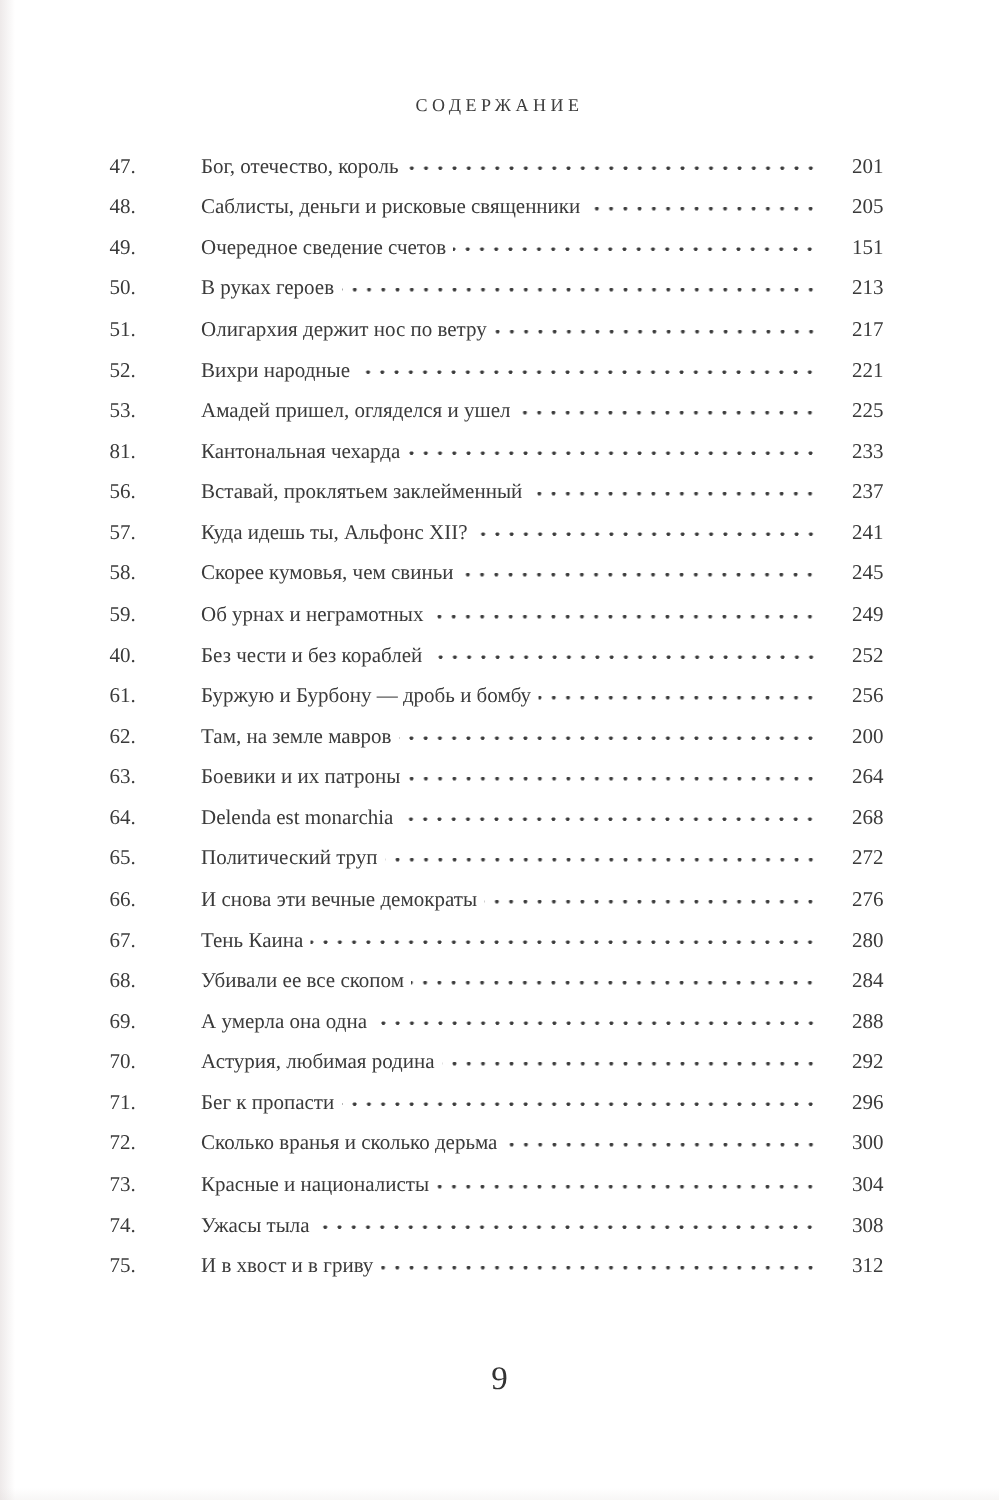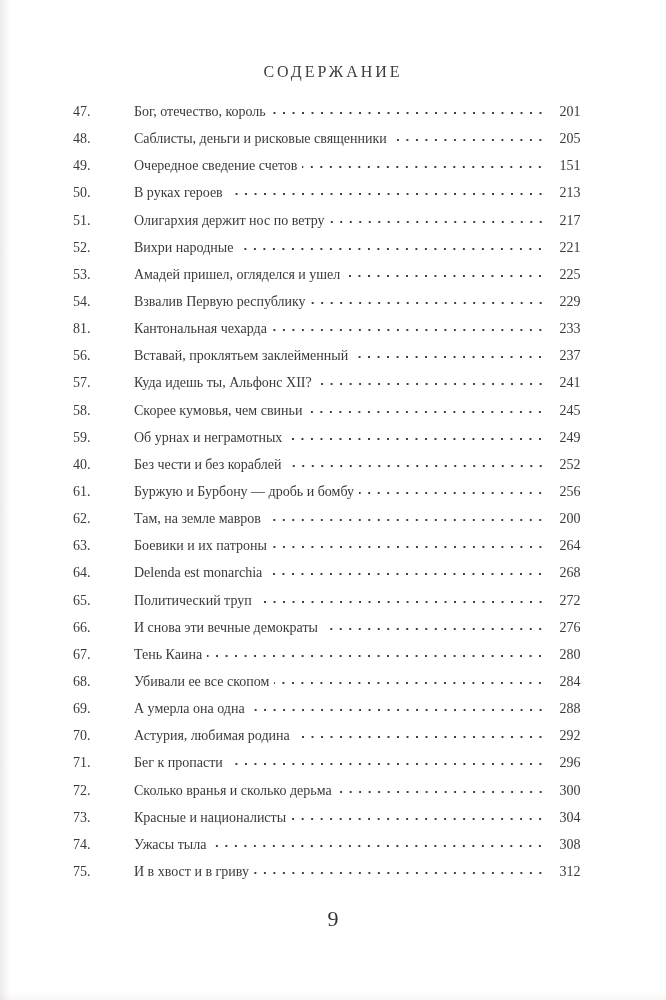--- a/index.html
+++ b/index.html
@@ -29,21 +29,21 @@
     height: 8px;
     background: linear-gradient(to top, rgba(225,220,218,0.25), rgba(255,255,255,0));
     pointer-events: none;
   }
   .page-title {
     position: absolute;
     top: 63px;
     left: 0;
     width: 100%;
     text-align: center;
-    font-size: 16px;
+    font-size: 12px;
     letter-spacing: 3px;
     color: #3d3d3d;
   }
   .toc {
     position: absolute;
     top: 104px;
     left: 73px;
     width: 516px;
   }
   .row {
@@ -68,21 +68,21 @@
     align-self: baseline;
     height: 4px;
     margin: 0 5px 0 2px;
     background-image: radial-gradient(circle, #3c3c3c 1.1px, rgba(0,0,0,0) 1.5px);
     background-size: 9.5px 4px;
     background-repeat: repeat-x;
     background-position: right 1px bottom 1px;
   }
   .pg {
     flex: 0 0 38px;
-    text-align: center;
+    text-align: right;
   }
   .footer-page {
     position: absolute;
     top: 906px;
     left: 0;
     width: 100%;
     text-align: center;
     font-size: 22px;
     color: #333333;
   }
@@ -132,26 +132,20 @@
       <span class="leader"></span>
       <span class="pg">221</span>
     </div>
     <div class="row">
       <span class="num">53.</span>
       <span class="title">Амадей пришел, огляделся и ушел</span>
       <span class="leader"></span>
       <span class="pg">225</span>
     </div>
     <div class="row">
-      <span class="num">54.</span>
-      <span class="title">Взвалив Первую республику</span>
-      <span class="leader"></span>
-      <span class="pg">229</span>
-    </div>
-    <div class="row">
       <span class="num">81.</span>
       <span class="title">Кантональная чехарда</span>
       <span class="leader"></span>
       <span class="pg">233</span>
     </div>
     <div class="row">
       <span class="num">56.</span>
       <span class="title">Вставай, проклятьем заклейменный</span>
       <span class="leader"></span>
       <span class="pg">237</span>

